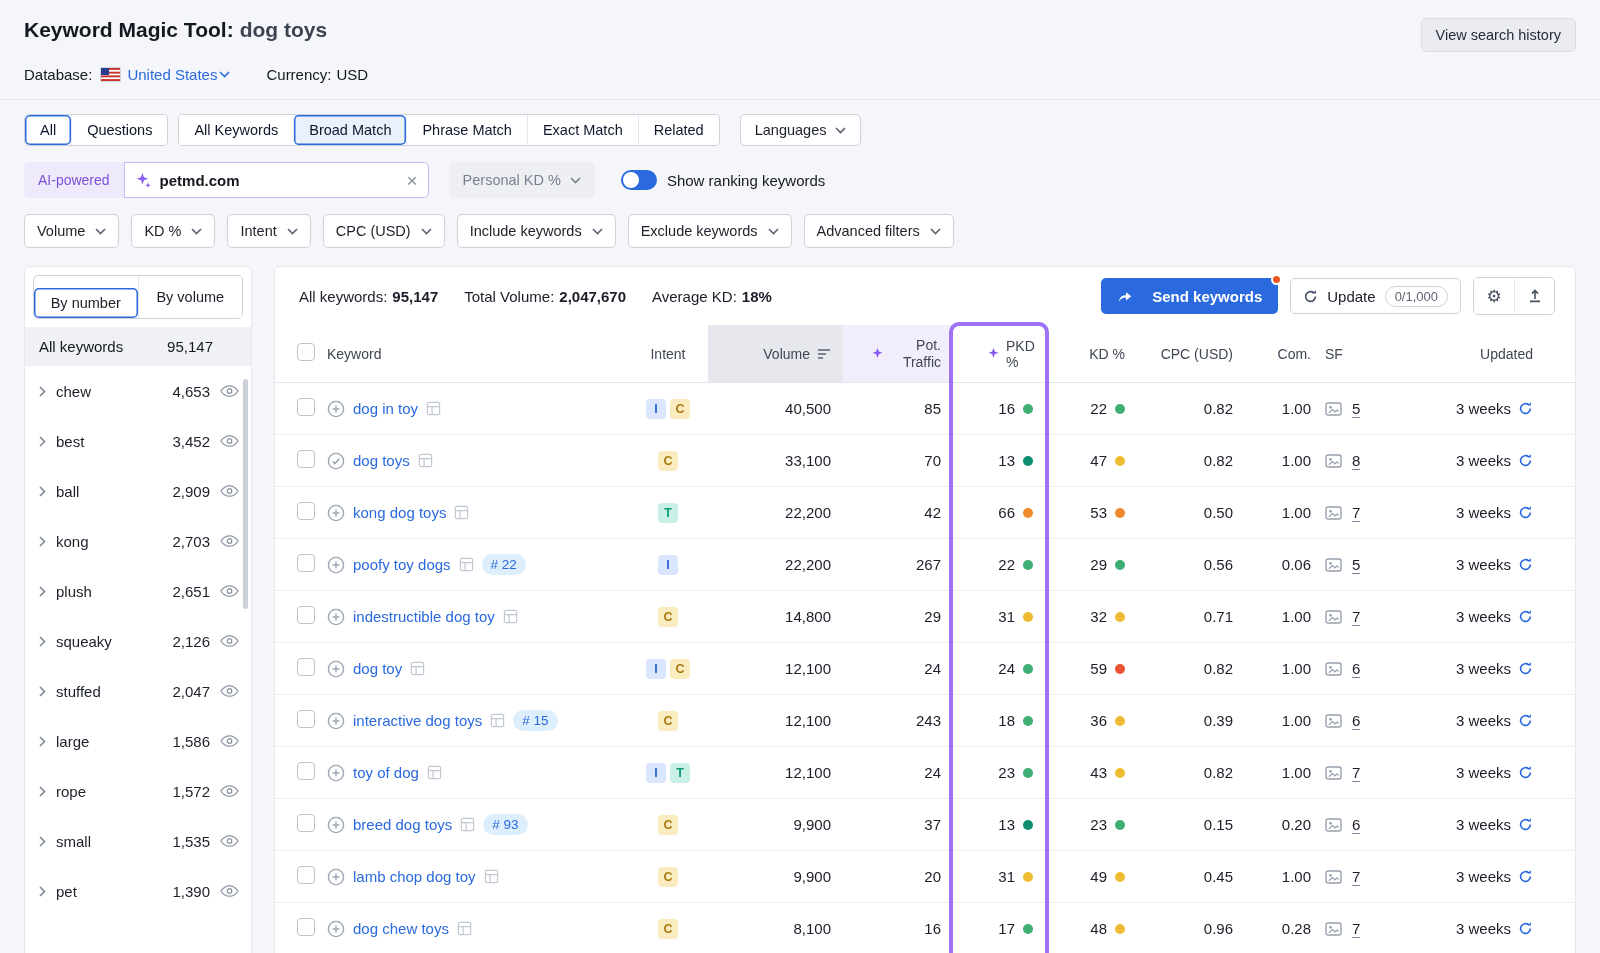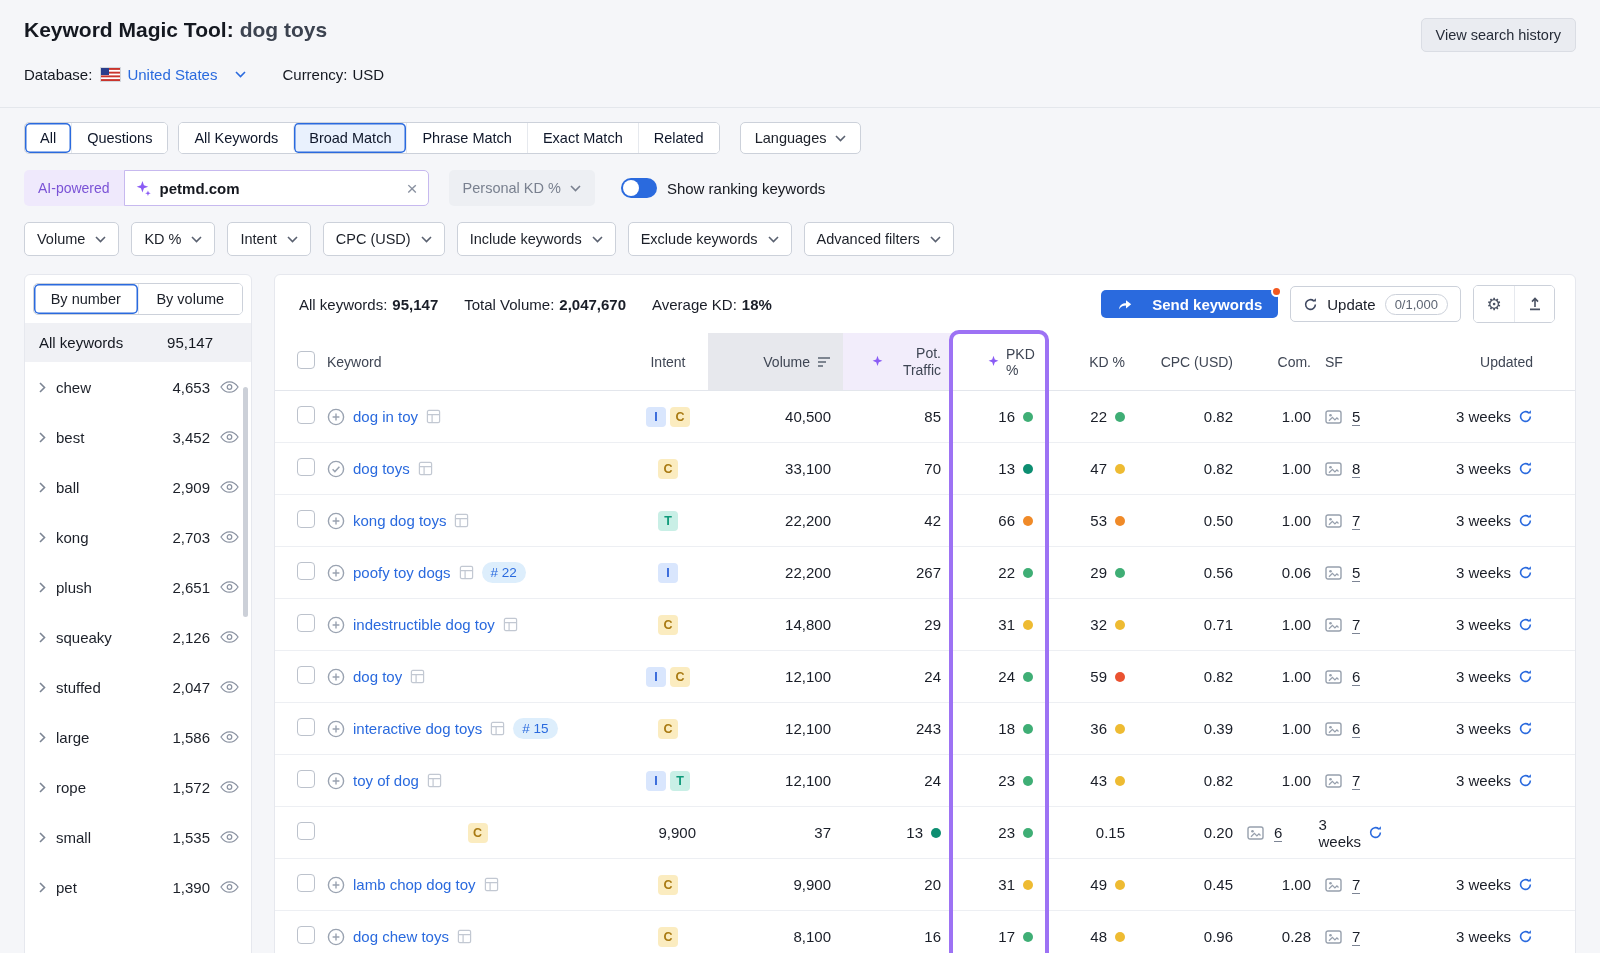--- a/index.html
+++ b/index.html
@@ -2,29 +2,29 @@
 <html style="--green: #3fae75; --teal: #0d8e71; --yellow: #eebb32; --orange: #f08a28; --red: #ea5230; --blue: #2a6ade; --purple: #7a52d6; --highlight_purple: #9d72f4; --send_button: #2a6ade; --toggle_on: #2a6ade; --notification_orange: #f2571f;"><head>
 <meta charset="utf-8">
 <style>
   * { margin:0; padding:0; box-sizing:border-box; }
   html,body { width:1600px; height:953px; overflow:hidden; }
   body { font-family:"Liberation Sans",sans-serif; background:#f5f6f9; color:#15181f; }
   button { font-family:inherit; cursor:pointer; }
   .page { width:1600px; height:953px; position:relative; }
 
   
-  .topbar { padding:18px 24px 8px 24px; border-bottom:1px solid #e4e7ec; }
+  .topbar { padding:18px 24px 0 24px; border-bottom:1px solid #e4e7ec; }
   .title-row { display:flex; align-items:flex-start; justify-content:space-between; }
   .page-title { font-size:21px; font-weight:700; color:#141820; }
   .page-title .query { color:#3c4350; margin-left:6px; }
   .history-btn { background:#eaecf1; border:1px solid #dadde4; border-radius:5px; padding:8px 14px; font-size:14.5px; color:#262c38; }
   .meta-row { display:flex; align-items:center; margin:14px 0 16px 0; font-size:15px; color:#141820; }
   .meta-label { margin-right:9px; }
   .flag { display:inline-flex; margin-right:7px; outline:1px solid #d3d7dd; }
-  .db-link { color:var(--blue); display:flex; align-items:center; gap:18px; background:none; border:none; font-size:15px; }
+  .db-link { color:var(--blue); display:flex; align-items:center; gap:2px; background:none; border:none; font-size:15px; }
   .currency { margin-left:36px; display:flex; gap:5px; }
 
   
   .tabs-row { display:flex; align-items:center; gap:10px; margin:14px 24px 0; }
   .tab-group { display:inline-flex; background:#fff; border:1px solid #ccd1da; border-radius:5px; overflow:hidden; }
   .tab { appearance:none; background:#fff; border:none; padding:7px 15px; font-size:14.5px; color:#0f172a; }
   .tab + .tab { border-left:1px solid #e6e9ee; }
   .tab.selected { box-shadow:inset 0 0 0 1.5px var(--blue); border-radius:5px; }
   .tab.selected-fill { background:#e9f1fd; box-shadow:inset 0 0 0 1.5px var(--blue); border-radius:5px; }
   .lang-btn { display:flex; align-items:center; gap:9px; background:#fff; border:1px solid #ccd1da; border-radius:5px; padding:7px 14px; font-size:14.5px; color:#1c2029; margin-left:10px; }
@@ -46,36 +46,36 @@
   .filter-btn { display:flex; align-items:center; gap:10px; background:#fff; border:1px solid #ccd1da; border-radius:5px; padding:0 12px; height:34px; font-size:14.5px; color:#1c2029; }
 
   
   .content { display:flex; gap:22px; margin:18px 24px 0; align-items:flex-start; height:760px; }
 
   
   .sidebar { width:228px; background:#fff; border:1px solid #e6e8ee; border-radius:6px; position:relative; height:100%; overflow:hidden; }
   .seg { display:flex; margin:8px; border:1px solid #ccd1da; border-radius:5px; overflow:hidden; }
   .seg-btn { flex:1; background:#fff; border:none; padding:7px 0; font-size:14.5px; color:#1c2029; }
   .seg-btn + .seg-btn { border-left:1px solid #e6e9ee; }
-  .seg-btn.selected { box-shadow:inset 0 0 0 1.5px var(--blue); border-radius:5px; }
+  .seg-btn.selected { box-shadow:inset 0 0 0 1.5px var(--blue); border-radius:5px;margin-top:12px; }
   .all-kw-row { display:flex; align-items:center; justify-content:space-between; padding:11px 38px 11px 14px; background:#f0f1f5; font-size:15px; color:#141820; cursor:pointer; }
   .group-row { display:flex; align-items:center; height:50px; padding:0 12px 0 14px; font-size:15px; color:#1c2029; cursor:pointer; }
   .chev-r { display:inline-flex; margin-right:10px; }
   .group-label { flex:1; }
   .group-count { margin-right:10px; color:#1c2029; }
   .eye { display:inline-flex; }
   .side-scroll { position:absolute; right:3px; top:112px; width:5px; height:230px; border-radius:3px; background:#ccd0d8; }
 
   
   .main-panel { flex:1; background:#fff; border:1px solid #e6e8ee; border-radius:6px; height:100%; position:relative; }
   .summary-row { height:58px; display:flex; align-items:center; padding:0 20px 0 24px; }
   .stat { display:flex; gap:5px; font-size:15px; color:#1a1e28; margin-right:26px; }
   .stat-value { font-weight:700; }
   .toolbar-actions { margin-left:auto; display:flex; align-items:center; gap:12px; }
-  .send-btn { position:relative; display:flex; align-items:center; gap:19px; background:var(--send_button); color:#fff; border:none; border-radius:5px; height:28px; padding:0 16px; font-size:15px; font-weight:700; }
+  .send-btn { position:relative; display:flex; align-items:center; gap:19px; background:var(--send_button); color:#fff; border:none; border-radius:5px; height:36px; padding:0 16px; font-size:15px; font-weight:700; }
   .notif-dot { position:absolute; top:-4px; right:-4px; width:11px; height:11px; border-radius:50%; background:var(--notification_orange); border:2px solid #fff; }
   .update-btn { display:flex; align-items:center; gap:9px; background:#fff; border:1px solid #ccd1da; border-radius:5px; height:36px; padding:0 12px; font-size:15px; color:#1a1e28; }
   .quota-pill { border:1px solid #ccd1da; border-radius:11px; padding:2px 9px; font-size:13px; color:#5d6573; }
   .icon-group { display:flex; border:1px solid #ccd1da; border-radius:5px; overflow:hidden; }
   .icon-btn { width:40px; height:36px; display:flex; align-items:center; justify-content:center; background:#fff; border:none; }
   .icon-btn + .icon-btn { border-left:1px solid #e6e9ee; }
   .gear-glyph { font-size:17px; color:#4a5263; }
 
   
   .table-wrap { position:relative; }
@@ -1044,20 +1044,37 @@
                     <path d="M13.2 8a5.2 5.2 0 1 1-1.7-3.85" fill="none" stroke="currentColor" stroke-width="1.7"></path>
                     <path d="M13.7 1.2v3.5h-3.5z" fill="currentColor"></path>
                   </svg>
                 </span>
     </div>
     <div class="cell"></div>
   </div>
 
   <div class="trow brow">
     <div class="cell c-check"><span class="checkbox"></span></div>
+    <div class="cell c-kw">
+      <span style="display:inline-flex;cursor:pointer">
+                  <svg width="18" height="18" viewBox="0 0 18 18">
+                    <circle cx="9" cy="9" r="7.6" fill="none" stroke="#9aa3b1" stroke-width="1.4"></circle>
+                    <path d="M9 5.6v6.8M5.6 9h6.8" stroke="#9aa3b1" stroke-width="1.4"></path>
+                  </svg>
+                </span>
+
+      <a class="kw-link">breed dog toys</a>
+      <span style="display:inline-flex;cursor:pointer">
+                  <svg width="15" height="15" viewBox="0 0 16 16">
+                    <rect x="1.5" y="1.5" width="13" height="13" rx="1.5" fill="none" stroke="#c2c8d2" stroke-width="1.3"></rect>
+                    <path d="M1.5 6h13M6.5 6v8.5" stroke="#c2c8d2" stroke-width="1.3"></path>
+                  </svg>
+                </span>
+      <span class="rank"># 93</span>
+    </div>
     <div class="cell c-intent">
                 <span class="intent" style="background: rgb(251, 236, 192); color: rgb(169, 122, 18);">C</span>
               </div>
     <div class="cell c-num">
                 <span>9,900</span>
               </div>
     <div class="cell c-num">
                 <span>37</span>
               </div>
     <div class="cell c-dotted">

